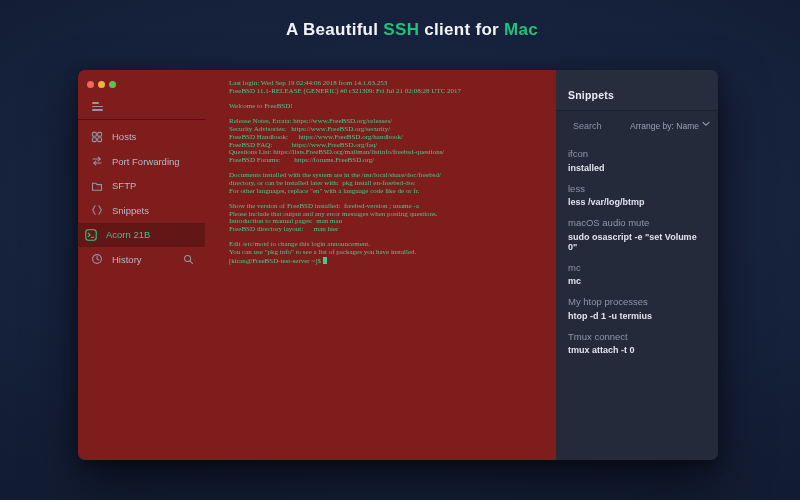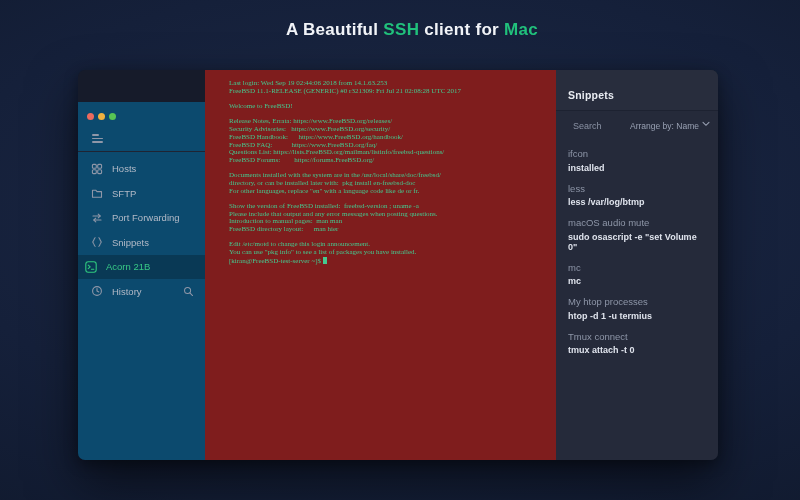--- a/index.html
+++ b/index.html
@@ -20,21 +20,21 @@
 
   
   .window {
     position:absolute; left:78px; top:70px; width:640px; height:390px;
     border-radius:7px; overflow:hidden; display:flex;
     background:#161b2a;
     box-shadow:0 22px 50px rgba(0,0,0,.55), 0 4px 14px rgba(0,0,0,.35);
   }
 
   
-  .sidebar { width:127px; background:#0c4a6e; display:flex; flex-direction:column; flex-shrink:0;margin-top:32px; }
+  .sidebar { width:127px; background:#7f1d1d; display:flex; flex-direction:column; flex-shrink:0; }
   .titlebar { height:20px; display:flex; align-items:center; gap:4px; padding-left:9px; padding-top:8px; }
   .tl { width:7px; height:7px; border-radius:50%; display:inline-block; }
   .tl.red    { background:#ec6a5e; }
   .tl.yellow { background:#f0b13f; }
   .tl.green  { background:#57c454; }
   .hamburger { margin:12px 0 8px 14px; display:flex; flex-direction:column; gap:2px; cursor:pointer; }
   .hamburger i { display:block; height:1.5px; background:#8f97a8; border-radius:1px; }
   .hamburger i:nth-child(1){ width:7px; }
   .hamburger i:nth-child(2){ width:11px; }
   .hamburger i:nth-child(3){ width:11px; }
@@ -112,36 +112,36 @@
               <rect x="1.4" y="6.7" width="3.9" height="3.9" rx="1"></rect>
               <rect x="6.7" y="6.7" width="3.9" height="3.9" rx="1"></rect>
             </svg>
         </span>
         <span>Hosts</span>
       </div>
 
       <div class="side-item">
         <span class="ic">
           <svg width="12" height="12" viewBox="0 0 12 12">
-              <path d="M1.5 3.2 h3.2 l1.3 1.4 h4.5 v5.6 h-9 z"></path>
-            </svg>
-        </span>
-        <span>SFTP</span>
-      </div>
-
-      <div class="side-item">
-        <span class="ic">
-          <svg width="12" height="12" viewBox="0 0 12 12">
               <path d="M2 4 h7"></path>
               <path d="M7.2 2.2 L9.2 4 L7.2 5.8"></path>
               <path d="M10 8 h-7"></path>
               <path d="M4.8 6.2 L2.8 8 L4.8 9.8"></path>
             </svg>
         </span>
         <span>Port Forwarding</span>
+      </div>
+
+      <div class="side-item">
+        <span class="ic">
+          <svg width="12" height="12" viewBox="0 0 12 12">
+              <path d="M1.5 3.2 h3.2 l1.3 1.4 h4.5 v5.6 h-9 z"></path>
+            </svg>
+        </span>
+        <span>SFTP</span>
       </div>
 
       <div class="side-item">
         <span class="ic">
           <svg width="12" height="12" viewBox="0 0 12 12">
               <path d="M4.2 1.8 C3 1.8 3.4 4 2.4 4.6 L1.8 6 L2.4 7.4 C3.4 8 3 10.2 4.2 10.2"></path>
               <path d="M7.8 1.8 C9 1.8 8.6 4 9.6 4.6 L10.2 6 L9.6 7.4 C8.6 8 9 10.2 7.8 10.2"></path>
             </svg>
         </span>
         <span>Snippets</span>

